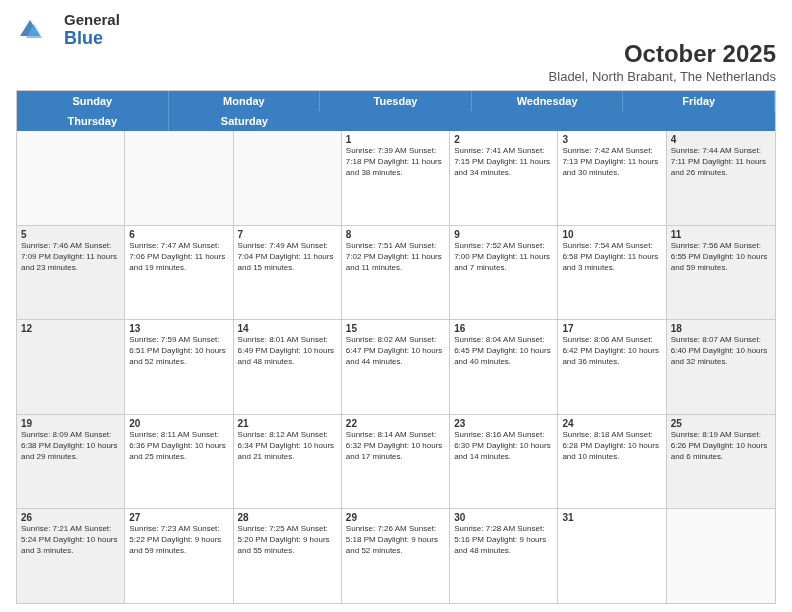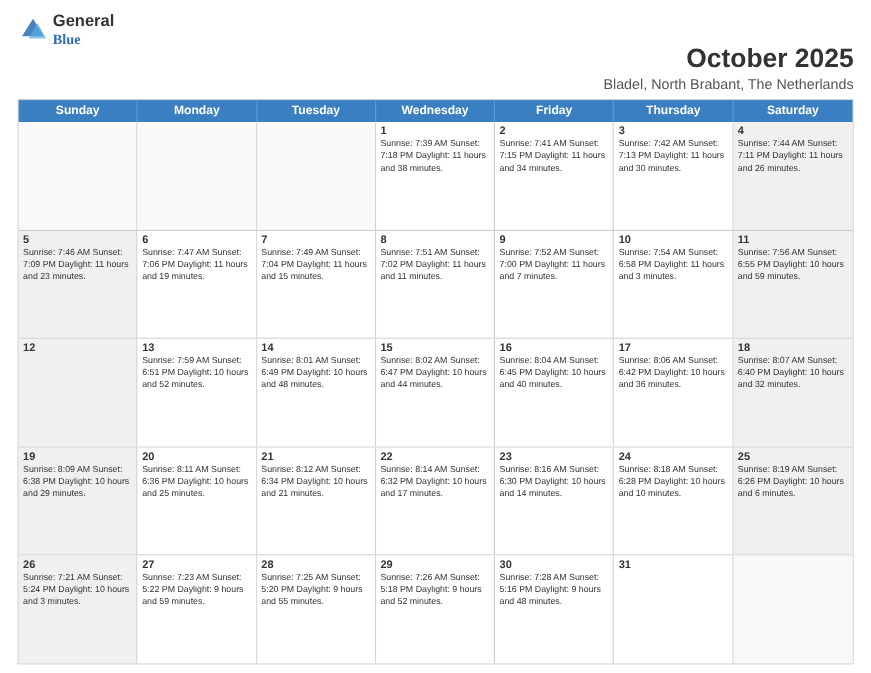--- a/index.html
+++ b/index.html
@@ -19,37 +19,36 @@
     }
     .header {
       display: flex;
       align-items: flex-start;
       justify-content: space-between;
       margin-bottom: 6px;
     }
     .logo {
       display: flex;
       align-items: center;
-      gap: 0;
+      gap: 16px;
     }
     .logo-text {
       display: flex;
       flex-direction: column;
       line-height: 1.1;
     }
     .logo-general {
       font-size: 15px;
       font-weight: bold;
       color: #333;
     }
     .logo-blue {
-      font-size: 13px;
+      font-size: 18px;
       font-weight: bold;
       color: #2a6db5;
-      font-family: Liberation Serif, serif;
     }
     .logo-icon {
       width: 28px;
       height: 28px;
       margin-right: 4px;
     }
     .title-block {
       text-align: right;
     }
     .month-title {
@@ -65,21 +64,21 @@
       margin-top: 2px;
     }
     .calendar {
       flex: 1;
       display: flex;
       flex-direction: column;
       border: 1px solid #ccc;
     }
     .cal-header {
       display: grid;
-      grid-template-columns: repeat(7, 1fr);
+      grid-template-columns: repeat(5, 1fr);
       background: #3a7fc1;
     }
     .cal-header-cell {
       color: #fff;
       font-size: 11px;
       font-weight: bold;
       text-align: center;
       padding: 4px 2px;
       border-right: 1px solid #5a9fd4;
     }

